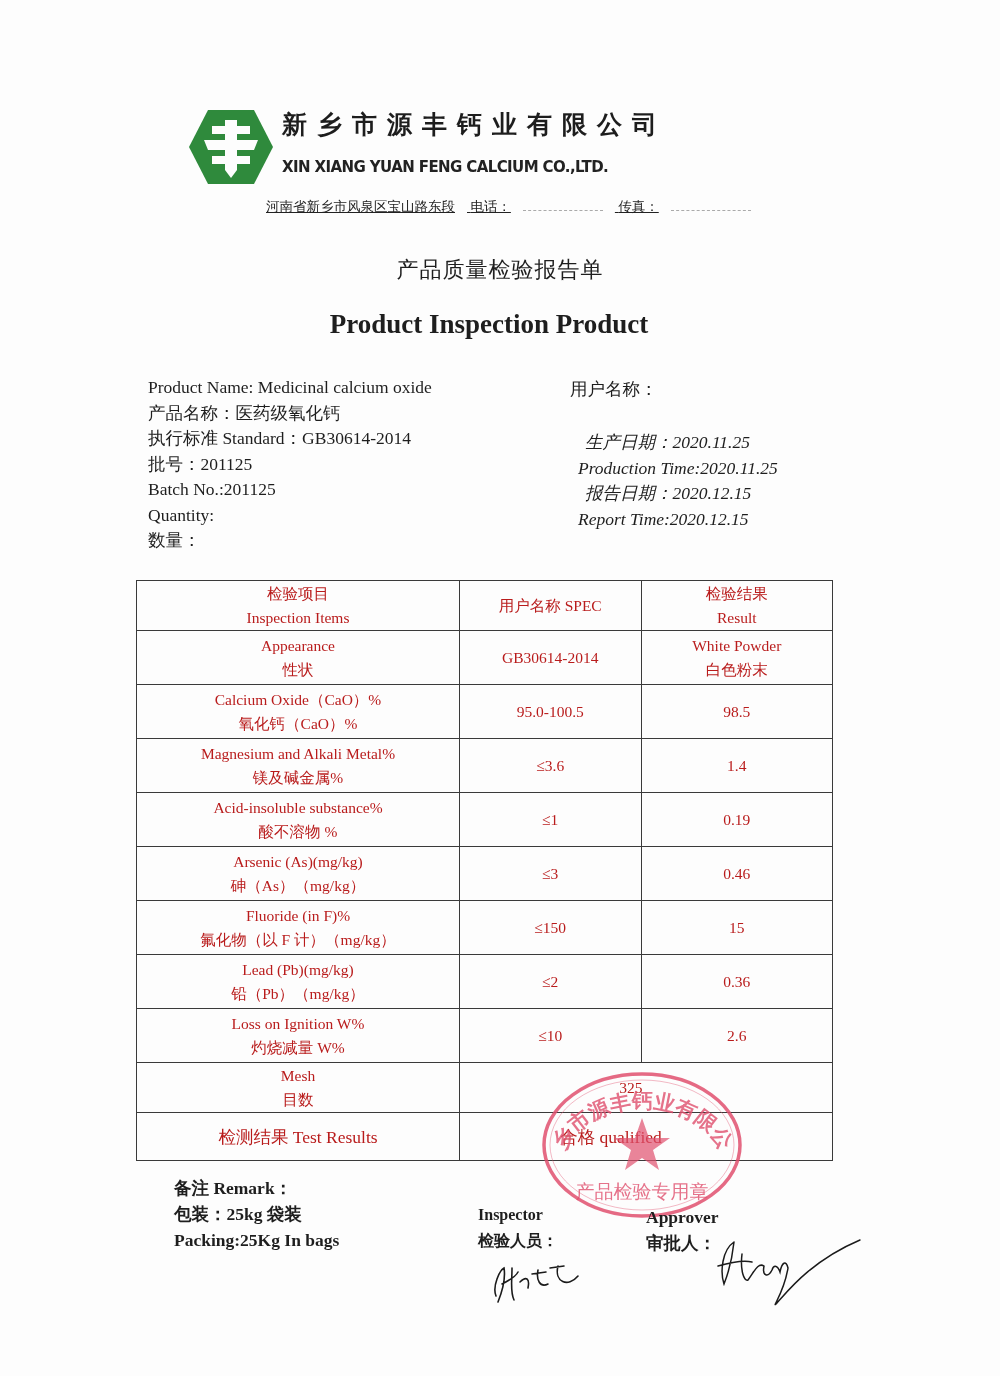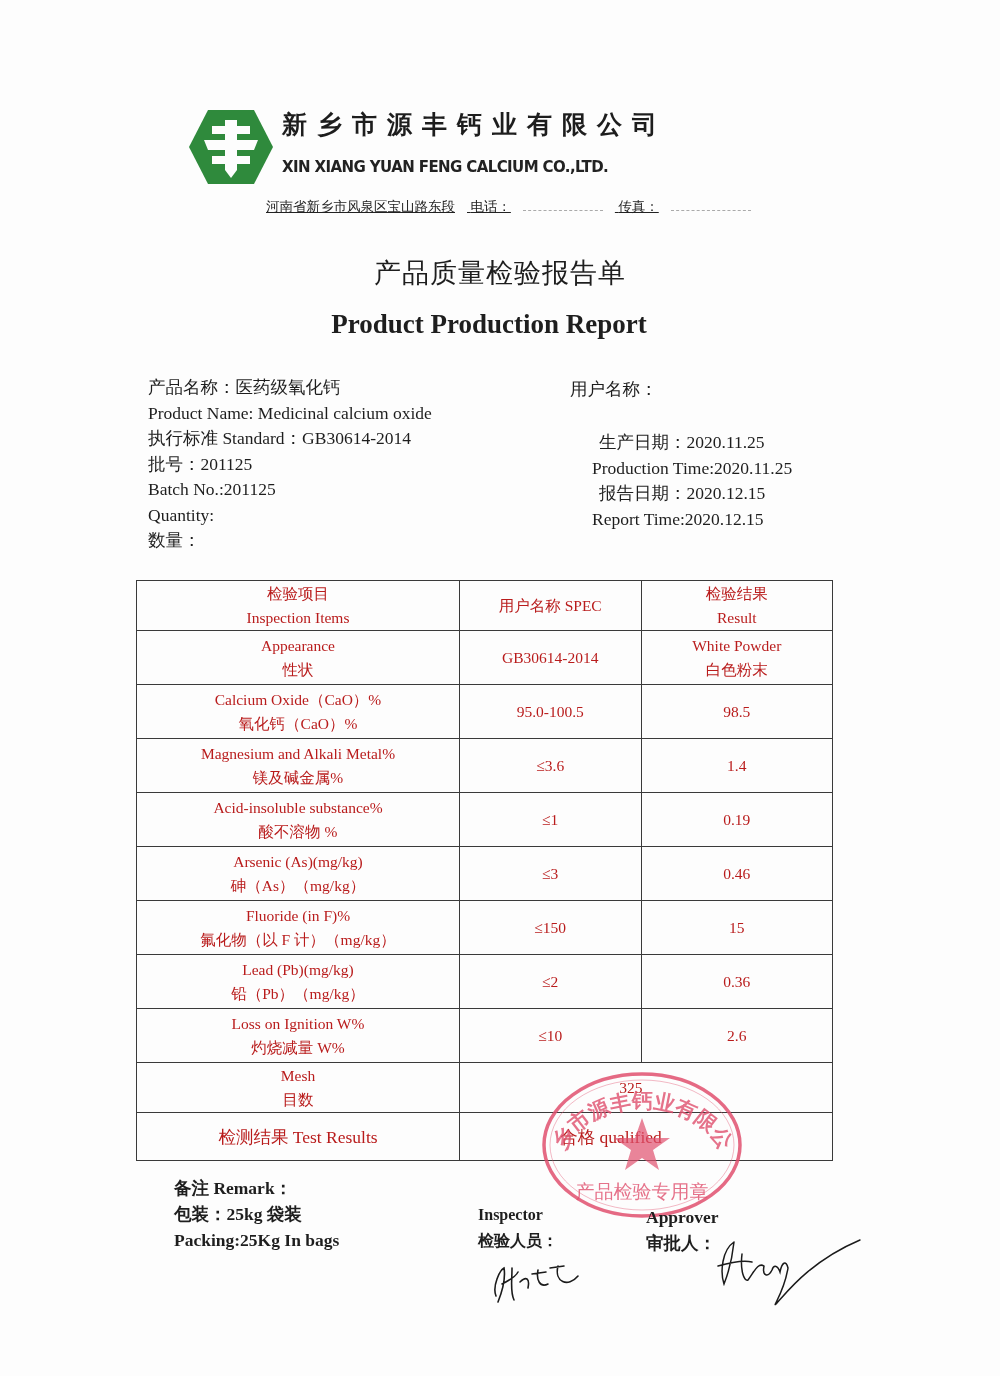--- a/index.html
+++ b/index.html
@@ -32,32 +32,32 @@
     font-size: 13.5px; color: #222; white-space: nowrap;
     text-decoration: underline;
     margin-left: 31px;
   }
   .addr span { margin-right: 12px; }
   .blur { display: inline-block; width: 80px; border-bottom: 1px dashed #aaa; height: 10px; }
 
   
   .title-cn {
     left: 0; width: 1000px; top: 255px; text-align: center;
-    font-size: 27px; letter-spacing: 1px; color: #1e1e1e;
+    font-size: 22px; letter-spacing: 1px; color: #1e1e1e;
   }
   .title-en {
     left: 0; width: 978px; top: 309px; text-align: center;
     font-size: 27px; font-weight: bold; color: #1e1e1e;
   }
 
   
   .info { font-size: 17.5px; line-height: 25.5px; white-space: nowrap; }
   .info-left { left: 148px; top: 375px; }
   .info-right-user { left: 570px; top: 377px; }
-  .info-right { left: 592px; top: 430px; }
+  .info-right { left: 578px; top: 430px; font-style: italic; }
   .info-right .indent { padding-left: 7px; }
 
   
   table.report {
     position: absolute; left: 136px; top: 580px;
     width: 697px; border-collapse: collapse;
     font-size: 15.5px; color: #b91c1c;
   }
   table.report td {
     border: 1.4px solid #3a3a3a;
@@ -99,25 +99,25 @@
 </svg>
 <div class="abs co-cn">新乡市源丰钙业有限公司</div>
 <div class="abs co-en">XIN XIANG YUAN FENG CALCIUM CO.,LTD.</div>
 <div class="abs addr">
   <span>河南省新乡市风泉区宝山路东段</span>
   <span>电话：</span><span class="blur"></span>
   <span>传真：</span><span class="blur"></span>
 </div>
 
 <div class="abs title-cn">产品质量检验报告单</div>
-<div class="abs title-en">Product Production Report</div>
+<div class="abs title-en">Product Inspection Product</div>
 
 <div class="abs info info-left">
+  <div>Product Name: Medicinal calcium oxide</div>
   <div>产品名称：医药级氧化钙</div>
-  <div>Product Name: Medicinal calcium oxide</div>
   <div>执行标准 Standard：GB30614-2014</div>
   <div>批号：201125</div>
   <div>Batch No.:201125</div>
   <div>Quantity:</div>
   <div>数量：</div>
 </div>
 <div class="abs info info-right-user">用户名称：</div>
 <div class="abs info info-right">
   <div class="indent">生产日期：2020.11.25</div>
   <div>Production Time:2020.11.25</div>

